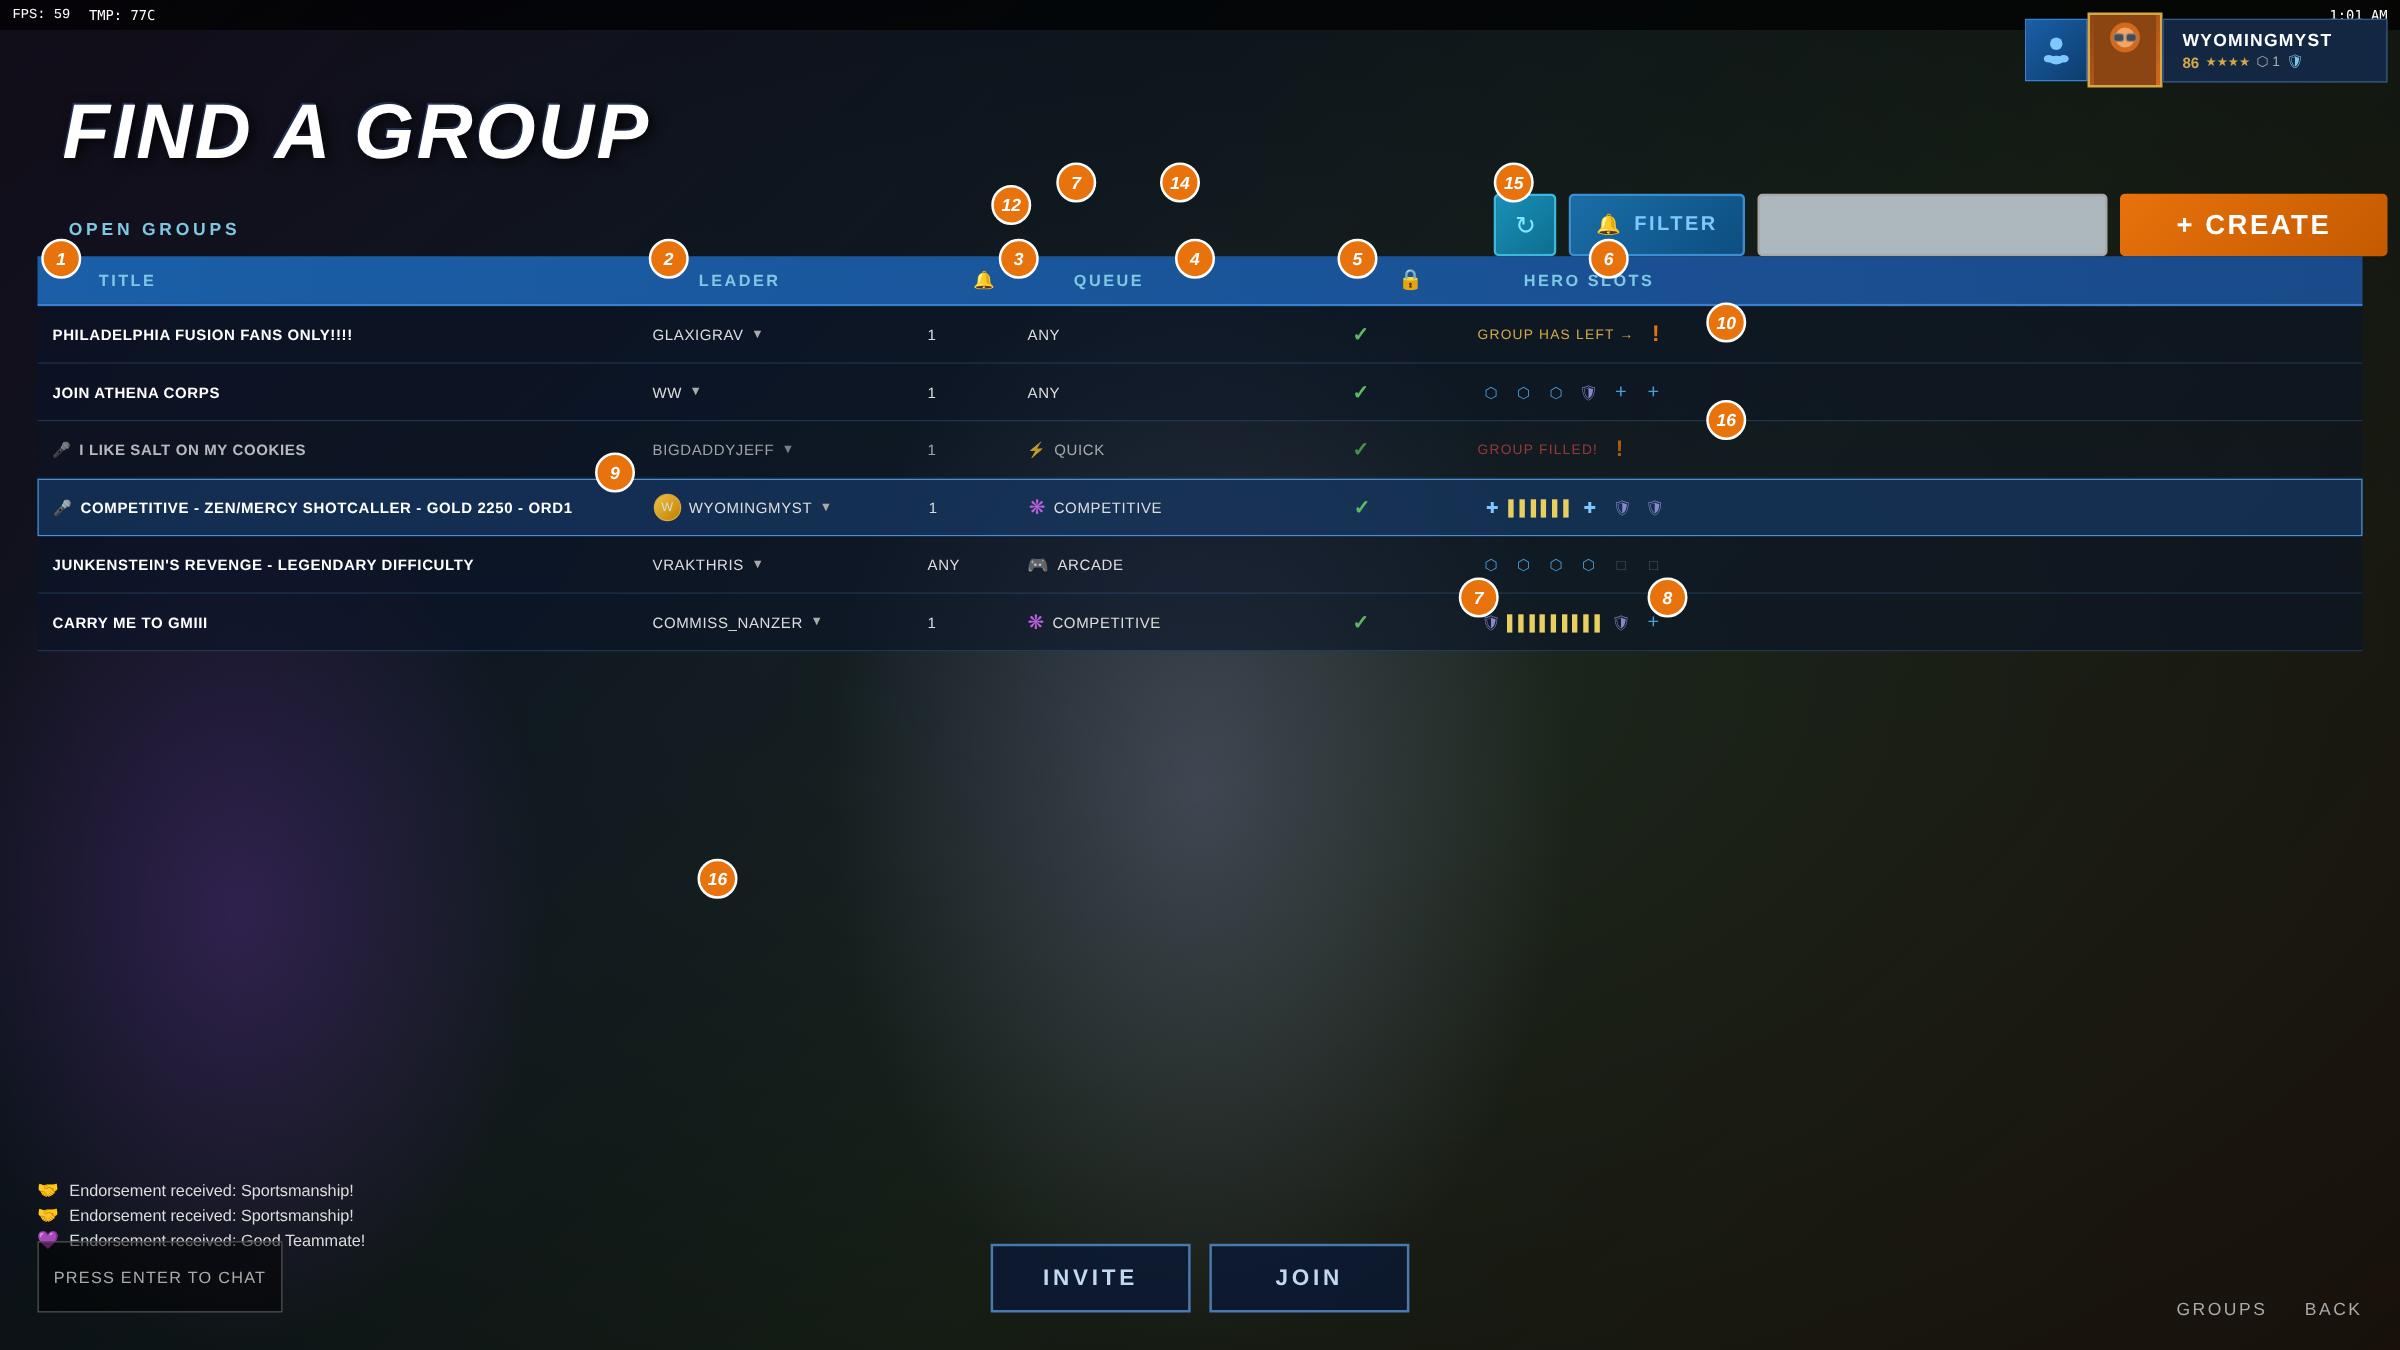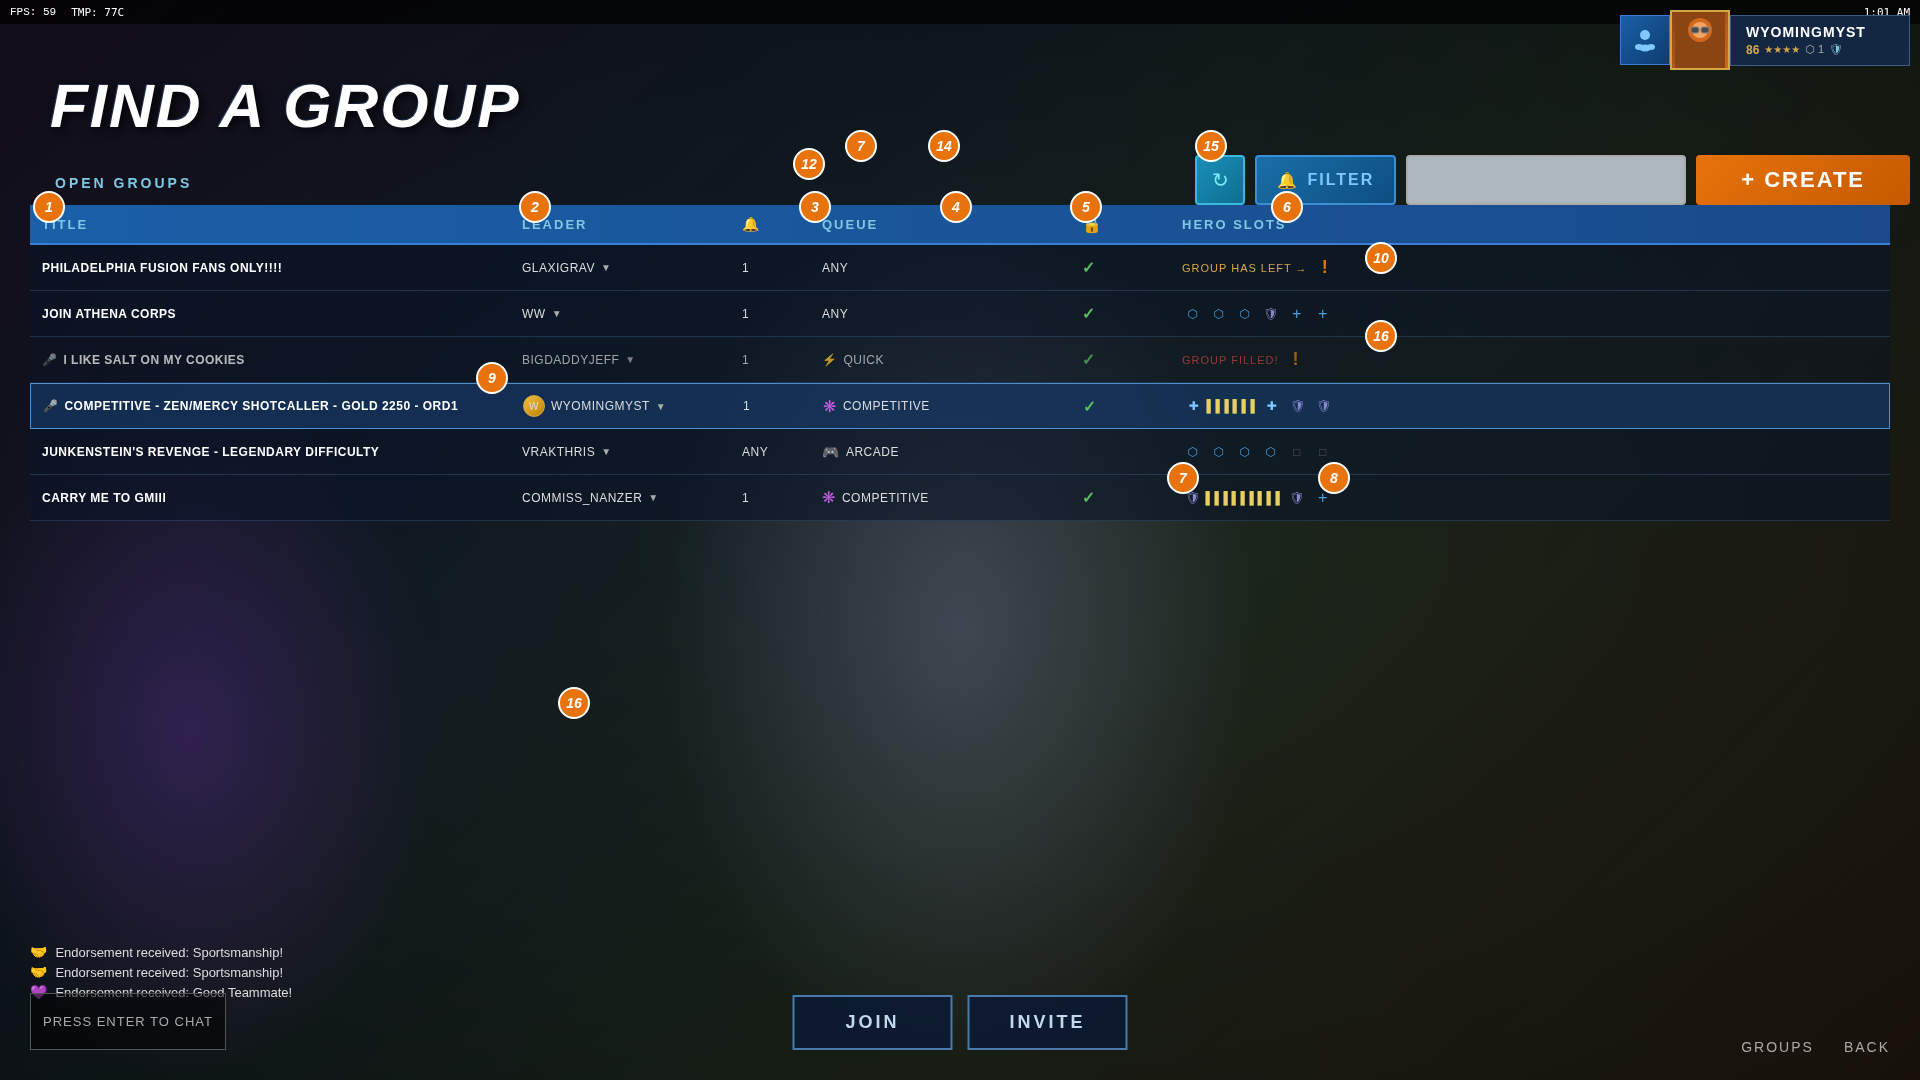--- a/index.html
+++ b/index.html
@@ -271,20 +271,21 @@
     .th {
       color: #7ec8e3;
       font-size: 13px;
       font-weight: 900;
       letter-spacing: 2px;
       text-transform: uppercase;
       padding: 0 12px;
       display: flex;
       align-items: center;
       gap: 6px;
+      margin-left: 37px;
     }
     .table-row {
       display: grid;
       grid-template-columns: 480px 220px 80px 260px 100px 1fr;
       align-items: center;
       height: 46px;
       border-bottom: 1px solid rgba(60,100,140,0.4);
       background: rgba(10,20,40,0.6);
       cursor: pointer;
     }
@@ -687,22 +688,22 @@
       <span class="endorsement-icon green">🤝</span>
       <span class="chat-text">Endorsement received: Sportsmanship!</span>
     </div>
     <div class="chat-msg">
       <span class="endorsement-icon purple">💜</span>
       <span class="chat-text">Endorsement received: Good Teammate!</span>
     </div>
   </div>
 
   <div class="bottom-buttons">
+    <button class="action-btn">INVITE</button>
     <button class="action-btn">JOIN</button>
-    <button class="action-btn">INVITE</button>
   </div>
 
   <div class="press-enter">PRESS ENTER TO CHAT</div>
 
   <div class="escape-back">
     <span class="esc-btn">GROUPS</span>
     <span class="back-btn">BACK</span>
   </div>
 
   <div class="annotation" style="top: 191px; left: 33px;">1</div>

